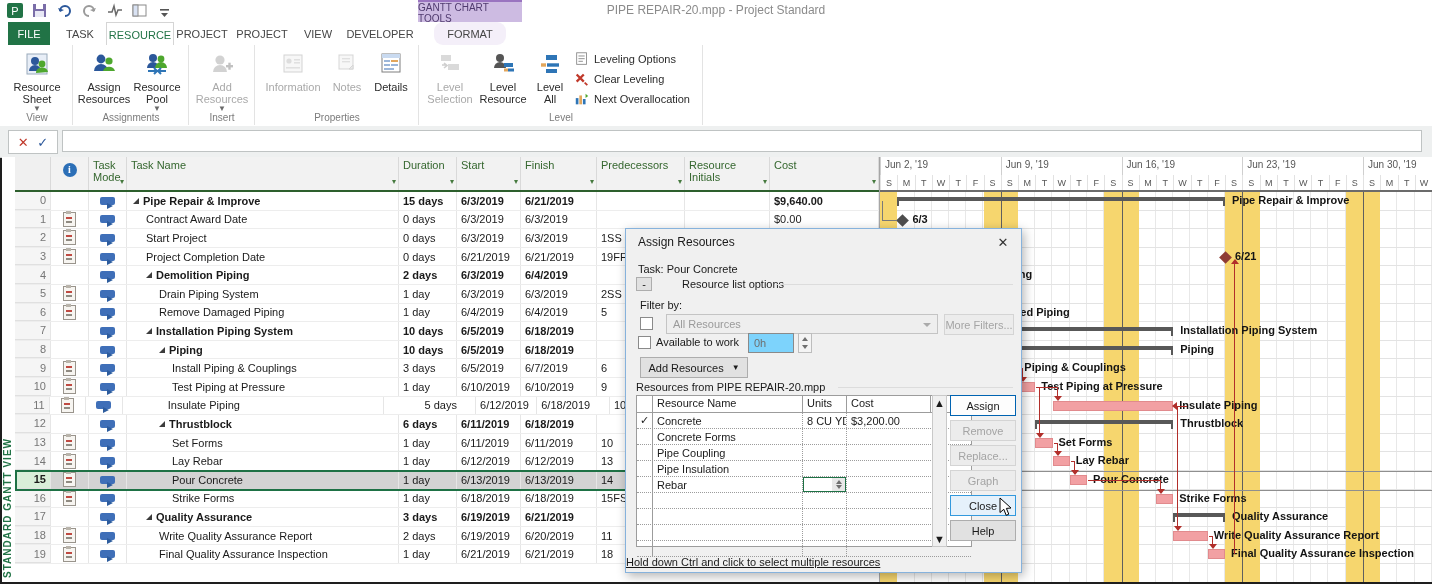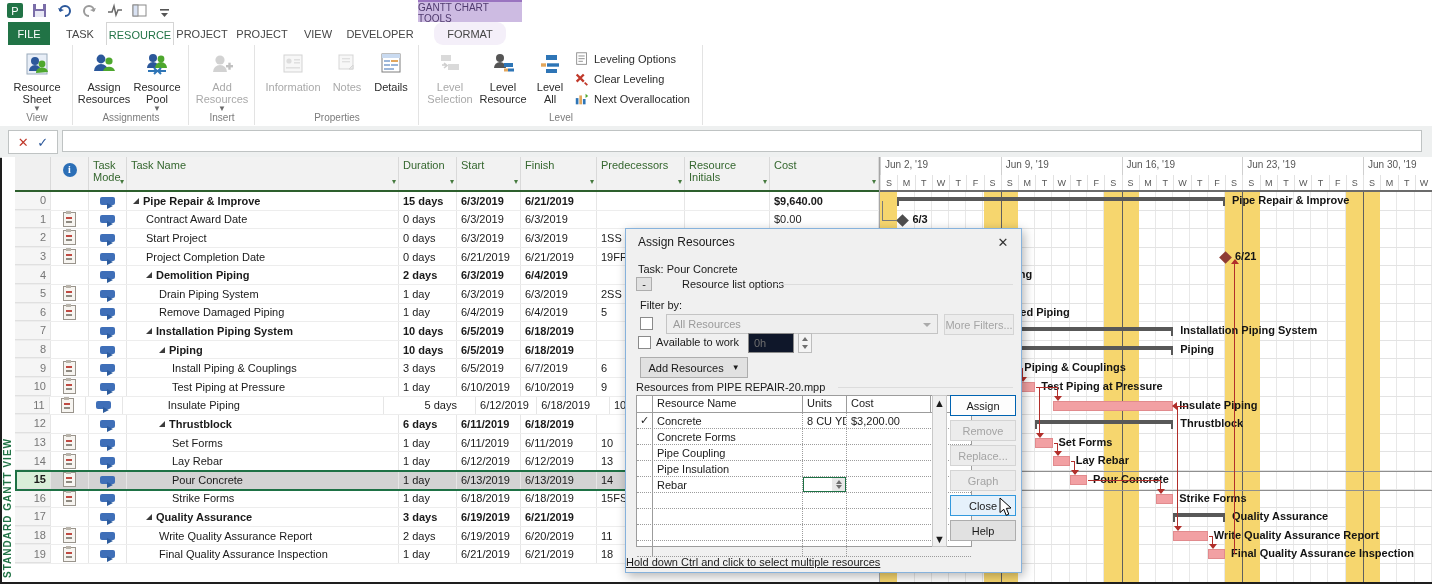--- a/index.html
+++ b/index.html
@@ -92,21 +92,21 @@
   .dlg-title{position:absolute;left:0;top:0;width:100%;height:26px;display:flex;align-items:center;}
   .dlg-title span{margin-left:12px;font-size:12px;}
   .dlg-close{position:absolute;right:8px;top:4px;width:20px;height:18px;display:flex;align-items:center;justify-content:center;
              font-size:13px;color:#333;}
   .dlg-label{position:absolute;white-space:nowrap;}
   .dlg-rule{position:absolute;height:1px;background:#dcdcdc;}
   .dlg-cb{position:absolute;width:13px;height:13px;background:#fff;border:1px solid #8a8a8a;box-sizing:border-box;}
   .dlg-combo{position:absolute;height:20px;background:#eeeeee;border:1px solid #c4c4c4;box-sizing:border-box;
              display:flex;align-items:center;color:#9a9a9a;padding-left:6px;}
   .combo-arr{position:absolute;right:6px;top:8px;width:0;height:0;border-left:4px solid transparent;border-right:4px solid transparent;border-top:4px solid #aaa;}
-  .dlg-input{position:absolute;height:20px;background:#0f172a;border:1px solid #8a8a8a;box-sizing:border-box;
+  .dlg-input{position:absolute;height:20px;background:#7dd3fc;border:1px solid #8a8a8a;box-sizing:border-box;
              display:flex;align-items:center;padding-left:5px;color:#6e6e6e;}
   .spin{position:absolute;width:14px;height:20px;background:#f4f4f4;border:1px solid #bdbdbd;box-sizing:border-box;
         display:flex;flex-direction:column;align-items:center;justify-content:space-evenly;}
   .spin i{width:0;height:0;border-left:3px solid transparent;border-right:3px solid transparent;}
   .spin .up{border-bottom:4px solid #707070;}
   .spin .dn{border-top:4px solid #707070;}
   .dlg-btn{position:absolute;height:21px;background:#e1e1e1;border:1px solid #adadad;box-sizing:border-box;
            display:flex;align-items:center;justify-content:center;font-size:11px;color:#1a1a1a;}
   .dlg-btn.default{background:#fdfdfd;border:1px solid #0063b1;}
   .dlg-btn.disabled{background:#ececec;border:1px solid #d4d4d4;color:#a4a4a4;}
@@ -167,20 +167,21 @@
             <rect x="2" y="3" width="5" height="11" fill="#d9e2f3" stroke="#8a8a8a"></rect>
           </svg>
         </div>
         <div class="qat-icon">
           <svg width="18" height="17" viewBox="0 0 18 17">
             <rect x="4" y="7" width="9" height="1.6" fill="#555"></rect>
             <path d="M5,11 L12,11 L8.5,15 Z" fill="#555"></path>
           </svg>
         </div>
       </div>
+    <div class="title-text">PIPE REPAIR-20.mpp - Project Standard</div>
     <div class="ctx-group" style="left:418px;width:104px;">GANTT CHART TOOLS</div>
   </div>
 
   <div class="tabrow" id="tabrow">
       <div class="tab file" style="left: 8px; width: 42px;">FILE</div>
       <div class="tab" style="left: 58px; width: 44px;">TASK</div>
       <div class="tab active" style="left: 106px; width: 66px;">RESOURCE</div>
       <div class="tab" style="left: 176px; width: 52px;">PROJECT</div>
       <div class="tab" style="left: 232px; width: 60px;">PROJECT</div>
       <div class="tab" style="left: 296px; width: 44px;">VIEW</div>

